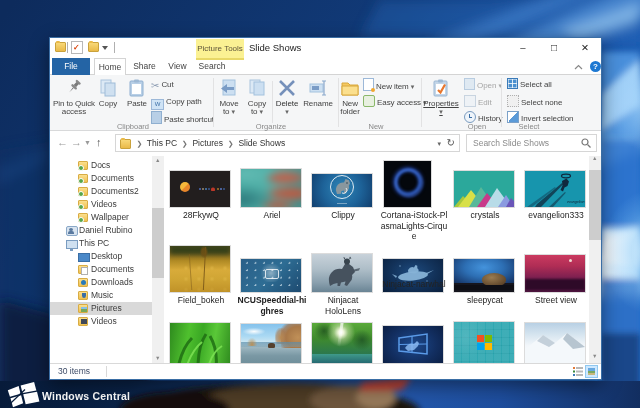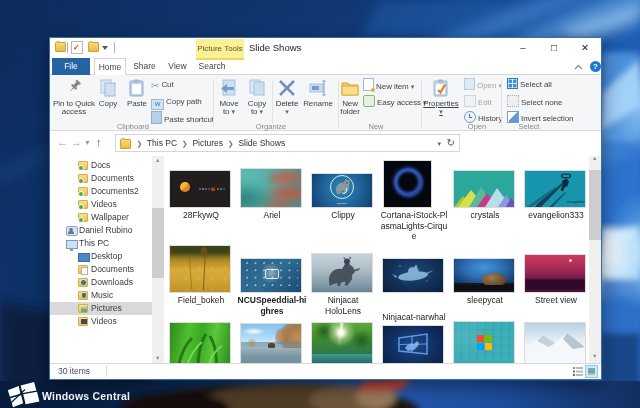--- a/index.html
+++ b/index.html
@@ -284,20 +284,24 @@
     <div class="navarr" style="left:34px;font-size:7px;top:8px">▼</div>
     <div class="navarr" style="left:46px;color:#555">↑</div>
     <div id="abox">
       <div class="abs" style="left:4px;top:4px;width:9px;height:8px;">
             <div class="qat-folder" style="left:0;top:0"></div>
           </div>
       <div class="crumb" style="left:18px">&nbsp;<span class="csep">❯</span>&nbsp; This PC &nbsp;<span class="csep">❯</span>&nbsp; Pictures &nbsp;<span class="csep">❯</span>&nbsp; Slide Shows</div>
       <div class="abs" style="right:18px;top:5px;font-size:7px;color:#666">▾</div>
       <div class="abs" style="right:4px;top:2px;font-size:10px;color:#555">↻</div>
     </div>
+    <div id="sbox">Search Slide Shows<svg class="abs" style="right:5px;top:3px" width="10" height="10" viewBox="0 0 10 10">
+            <circle cx="4" cy="4" r="3" fill="none" stroke="#777" stroke-width="1.2"></circle>
+            <line x1="6.5" y1="6.5" x2="9.5" y2="9.5" stroke="#777" stroke-width="1.2"></line>
+          </svg></div>
   </div>
 
   <div id="main">
     <div id="navp">
       <div class="titem" style="left:41px;top:3px;">Docs<div class="tico fold sync" style="left:-13px"></div></div>
       <div class="titem" style="left:41px;top:16px;">Documents<div class="tico fold sync" style="left:-13px"></div></div>
       <div class="titem" style="left:41px;top:29px;">Documents2<div class="tico fold sync" style="left:-13px"></div></div>
       <div class="titem" style="left:41px;top:42px;">Videos<div class="tico fold sync" style="left:-13px"></div></div>
       <div class="titem" style="left:41px;top:55px;">Wallpaper<div class="tico fold sync" style="left:-13px"></div></div>
       <div class="titem" style="left:29px;top:68px;">Daniel Rubino<div class="tico" style="left:-13px;background:#d8e4f0;border:1px solid #8aa8c8;border-radius:2px;height:8px">
@@ -423,21 +427,21 @@
                 <ellipse cx="22" cy="14" rx="15" ry="4.5" opacity=".95" transform="rotate(-6 22 14)"></ellipse>
                 <path d="M35 11 l8 -3 -7.5 4.5z" opacity=".9"></path>
                 <path d="M6 14 l-5 -2 4 4z" opacity=".85"></path>
                 <path d="M17 8 q2.5 -4 6 -2.5 l1.5 -2.5 1.8 0.8 0 2.5 q2 1.2 1 3.4 l-3.5 1.8 -6.5 -0.8z" opacity=".95"></path>
                 <circle cx="9" cy="4" r="0.9" opacity=".5"></circle>
                 <circle cx="36" cy="19" r="0.9" opacity=".4"></circle>
                 <circle cx="14" cy="20" r="0.7" opacity=".4"></circle>
               </g>
             </svg>
       </div>
-      <div class="lbl" style="left:214px;top:156px;">Ninjacat-narwhal</div>
+      <div class="lbl" style="left:214px;top:123px;">Ninjacat-narwhal</div>
       <div class="th" style="left:290px;top:103px;width:60px;height:33px;background:#15151d;">
         <div class="abs" style="left:0px;top:-2px;width:60px;height:26px;background:radial-gradient(ellipse at 50% 40%,#4493dc 0%,#2d6fb4 45%,#1a4076 85%,#143058 100%);"></div>
         <div class="abs" style="left:28px;top:14px;width:24px;height:13px;border-radius:50% 50% 40% 40%;background:radial-gradient(ellipse at 40% 35%,#9a7c52,#5f462a 75%);"></div>
         <div class="abs" style="left:0;top:26px;width:60px;height:5px;background:#0e0e14"></div>
       </div>
       <div class="lbl" style="left:285px;top:139px;">sleepycat</div>
       <div class="th" style="left:361px;top:99px;width:60px;height:37px;background:linear-gradient(#cb3a60 0%,#b02d55 30%,#7e2050 60%,#4e1540 100%);">
         <div class="abs" style="left:44px;top:4px;width:3px;height:3px;border-radius:50%;background:#f0d8d0"></div>
         <div class="abs" style="left:0;top:24px;width:60px;height:11px;background:#2e0a28;filter:blur(1px)"></div>
       </div>

